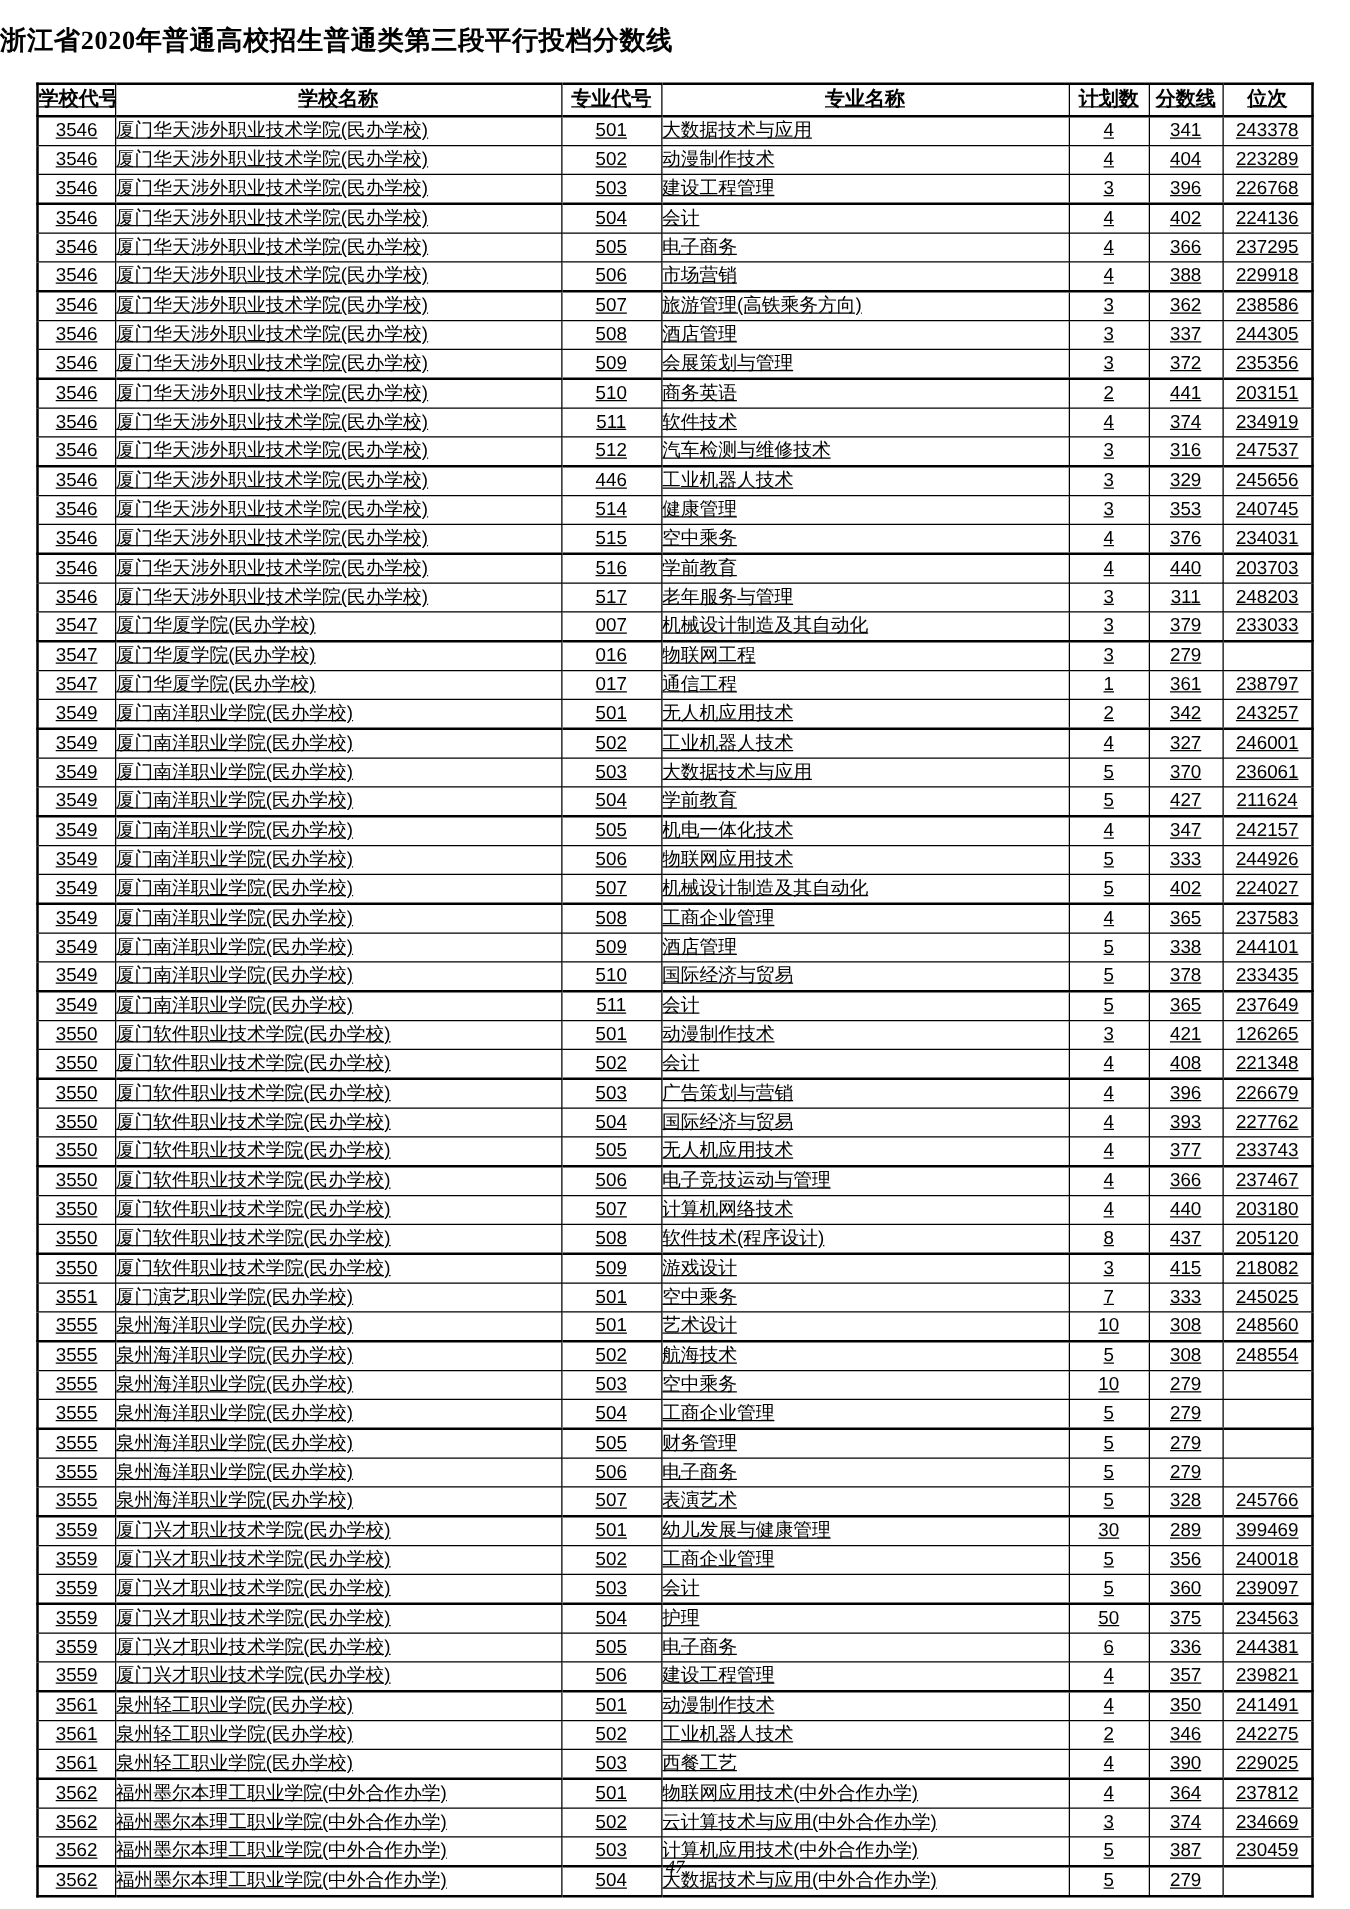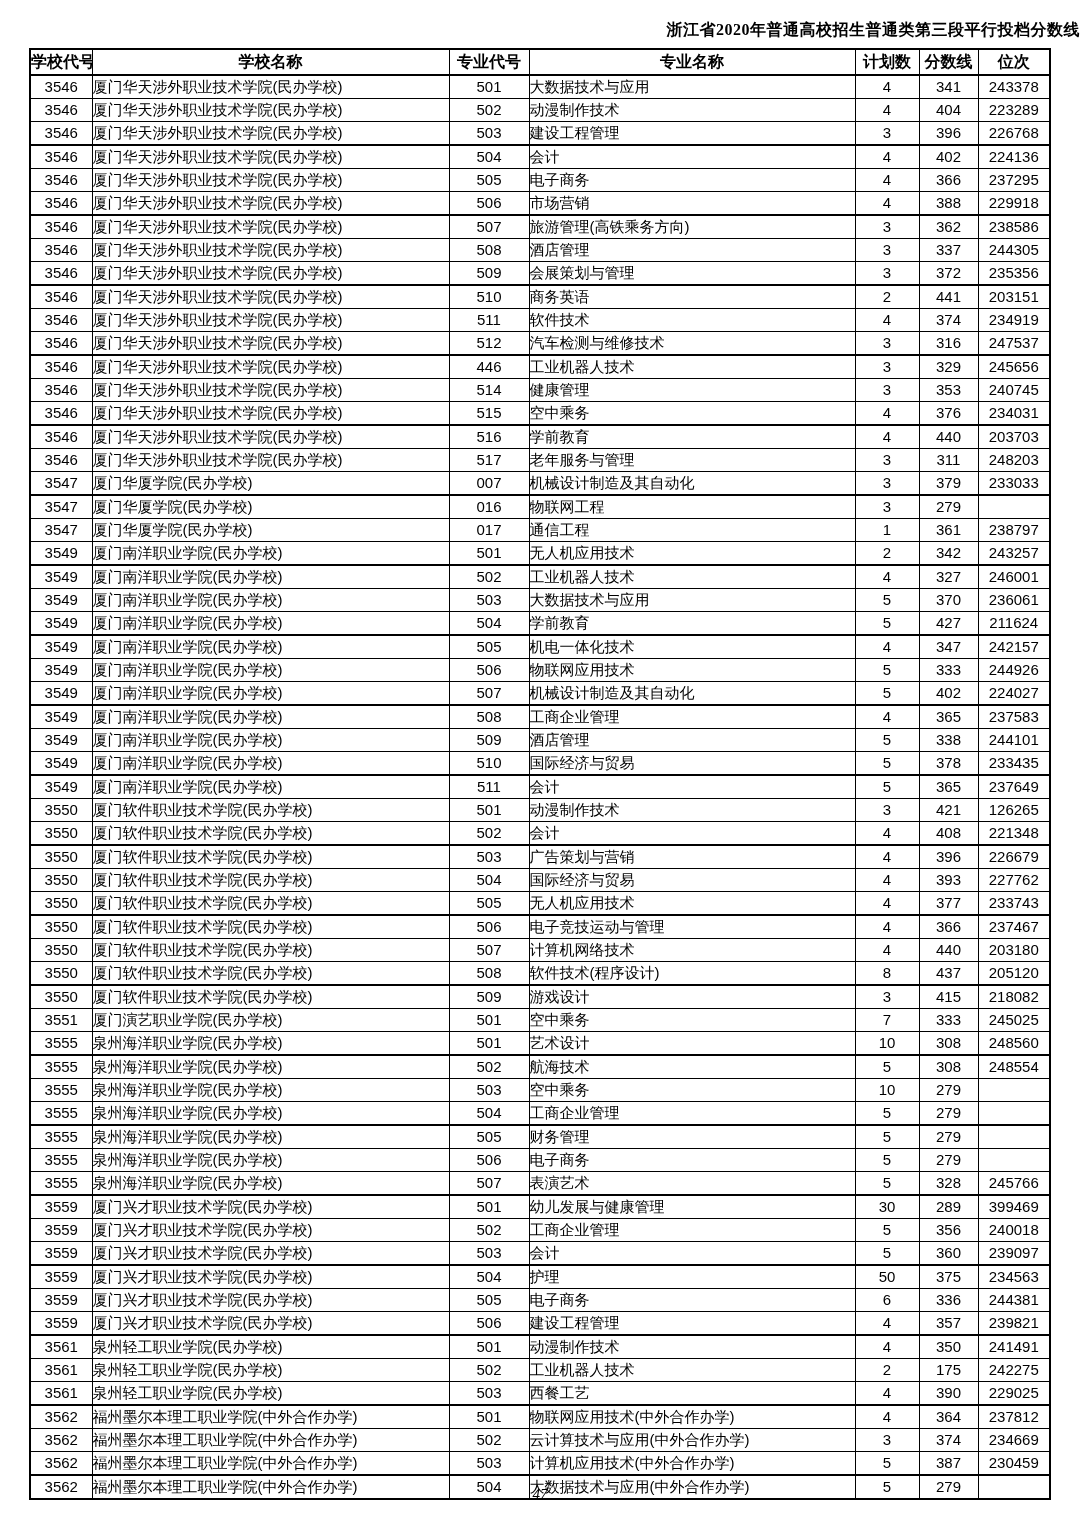--- a/index.html
+++ b/index.html
@@ -17,35 +17,36 @@
     overflow: hidden;
   }
   .page {
     width: 1080px;
     height: 1527px;
     box-sizing: border-box;
     padding: 0;
     position: relative;
   }
   .doc-title {
-    text-align: right;
-    font-size: 16px;
+    text-align: left;
+    font-size: 21px;
     font-weight: bold;
     letter-spacing: 0.5px;
     padding-top: 20px;
     padding-bottom: 9px;
     line-height: 1.2;
     font-family: "Liberation Serif", "DejaVu Serif", serif;
   }
   table.score-table {
     border-collapse: collapse;
-    margin: 0 auto;
+    margin: 12px auto;
     width: 1020px;
     table-layout: fixed;
     font-family: "Liberation Sans", "DejaVu Sans", sans-serif;
+    text-decoration: underline;
   }
   table.score-table th,
   table.score-table td {
     border: 1px solid #000000;
     padding: 0;
     height: 22px;
     line-height: 22px;
     font-size: 15px;
     overflow: hidden;
     white-space: nowrap;
@@ -620,21 +621,21 @@
           <td class="c-pl">4</td>
           <td class="c-sl">350</td>
           <td class="c-rk">241491</td>
         </tr>
         <tr>
           <td class="c-sc">3561</td>
           <td class="c-sn">泉州轻工职业学院(民办学校)</td>
           <td class="c-mc">502</td>
           <td class="c-mn">工业机器人技术</td>
           <td class="c-pl">2</td>
-          <td class="c-sl">175</td>
+          <td class="c-sl">346</td>
           <td class="c-rk">242275</td>
         </tr>
         <tr class="thick">
           <td class="c-sc">3561</td>
           <td class="c-sn">泉州轻工职业学院(民办学校)</td>
           <td class="c-mc">503</td>
           <td class="c-mn">西餐工艺</td>
           <td class="c-pl">4</td>
           <td class="c-sl">390</td>
           <td class="c-rk">229025</td>

